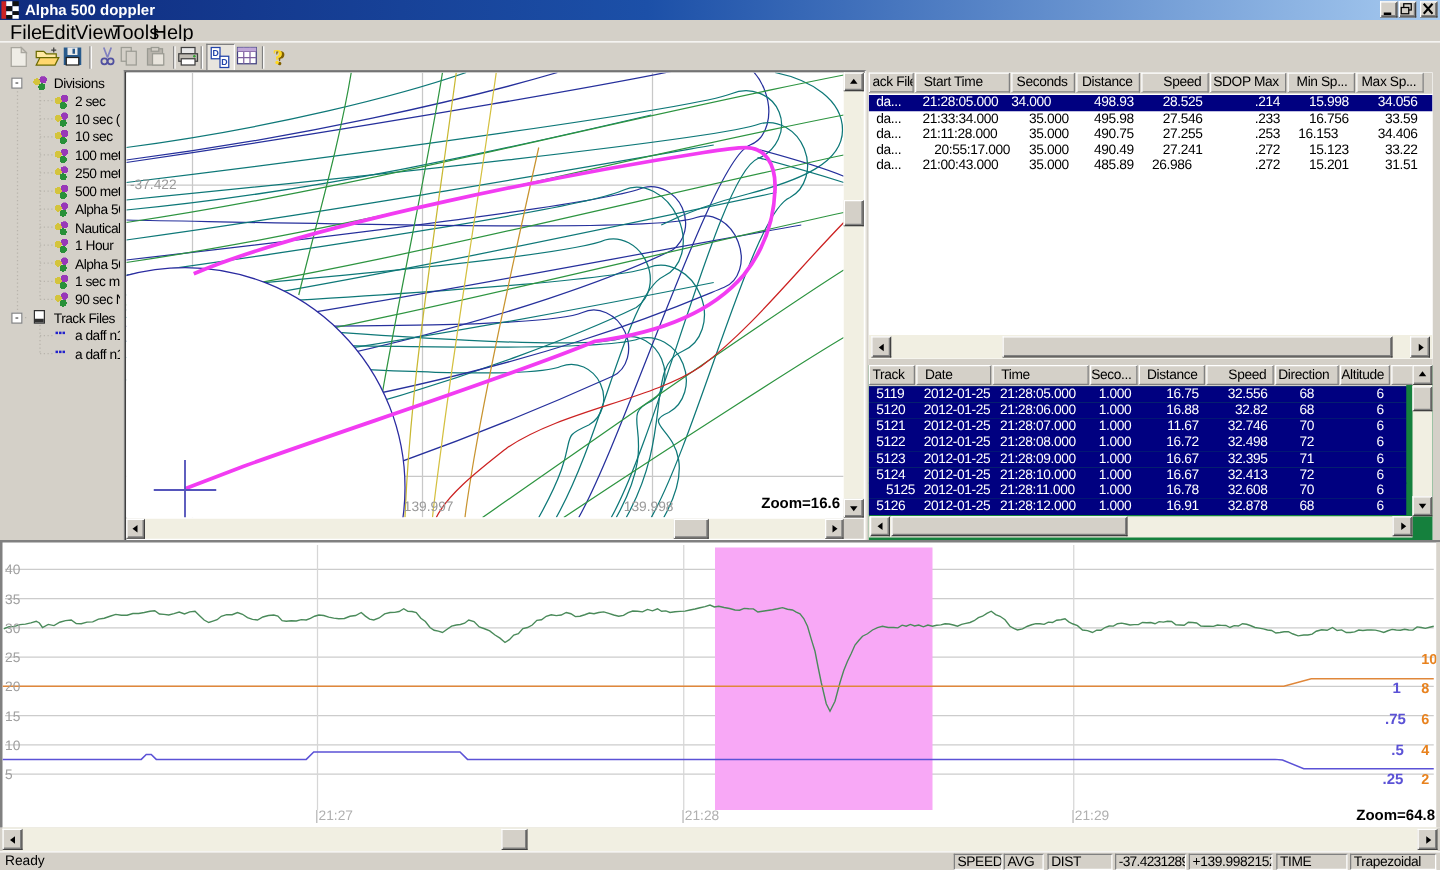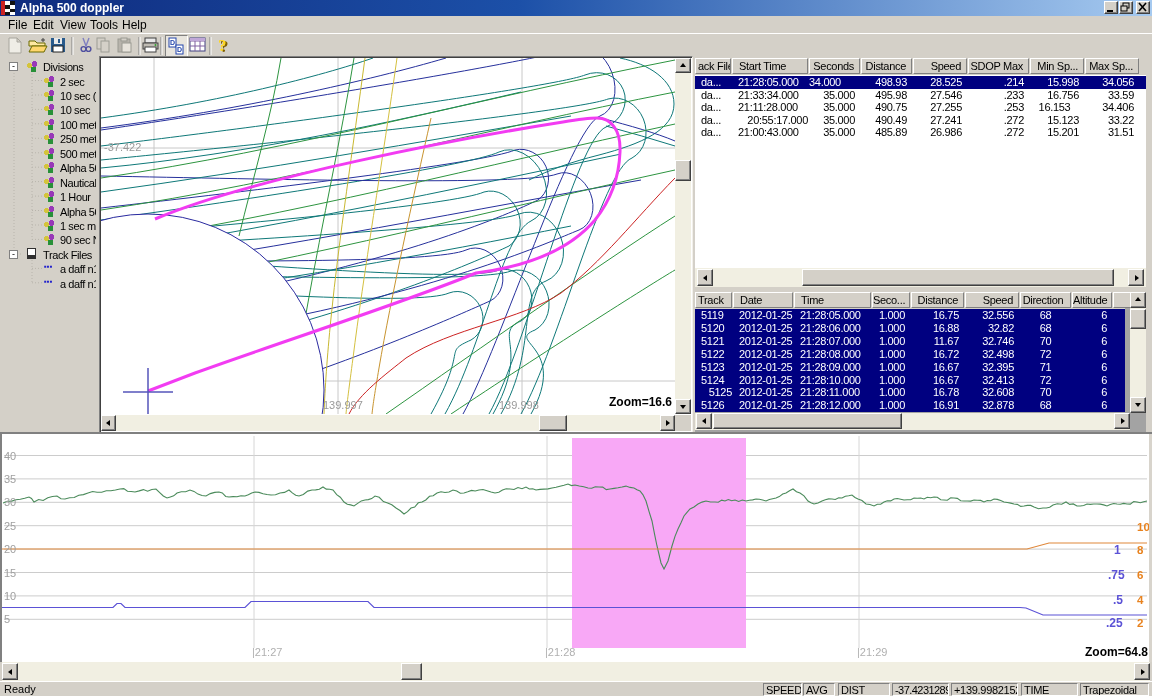--- a/index.html
+++ b/index.html
@@ -5,21 +5,21 @@
 body { background:#d4d0c8; position:relative; font-size:11px; color:#000; }
 .abs { position:absolute; }
 .sunk2 { border-top:1px solid #808080; border-left:1px solid #808080; border-right:1px solid #f2f0ea; border-bottom:1px solid #f2f0ea; box-shadow: inset 1px 1px 0 #404040; }
 
 #title { position:absolute; left:0; top:0; width:1152px; height:16px; background:linear-gradient(to right,#0f2b7e,#1c50a8 45%,#a6caf0); }
 #title .cap { position:absolute; left:20px; top:1px; color:#fff; font-weight:bold; font-size:12px; letter-spacing:0; }
 #icon { position:absolute; left:1px; top:0px; width:16px; height:16px; }
 .wbtn { position:absolute; top:1px; width:14px; height:13px; background:#d4d0c8; border-top:1px solid #fff; border-left:1px solid #fff; border-right:1px solid #404040; border-bottom:1px solid #404040; box-shadow: inset -1px -1px 0 #808080; font-size:9px; text-align:center; line-height:11px; font-weight:bold; font-family:"Liberation Mono",monospace; }
 
 #menu { position:absolute; left:0; top:16px; width:1152px; height:17px; background:#d4d0c8; }
-#menu span { position:absolute; top:2px; font-size:12px; }
+#menu span { position:absolute; top:2px; font-size:16px; }
 
 #toolbar { position:absolute; left:0; top:33px; width:1152px; height:24px; background:#d4d0c8; border-top:1px solid #fff; }
 
 #tree { position:absolute; left:2px; top:57px; width:94px; height:375px; background:#d4d0c8; overflow:hidden; }
 .ti { position:absolute; left:0; height:14px; width:94px; }
 .tl { position:absolute; top:1px; white-space:nowrap; letter-spacing:-0.4px; font-size:11px; }
 .exp { position:absolute; left:7px; top:2px; width:9px; height:9px; border:1px solid #808080; background:#fff; font-size:9px; line-height:7px; text-align:center; }
 .div-ic { position:absolute; top:1px; width:13px; height:12px; background:
    radial-gradient(circle at 3.5px 4.5px, #d4c43c 0 2.8px, #00000000 2.8px),
    radial-gradient(circle at 8.5px 2.8px, #9838b8 0 3px, #00000000 3px),
@@ -355,36 +355,36 @@
         <div class="dc" style="left:218px;width:54px;text-align:right;padding-right:5px">27.241</div>
         <div class="dc" style="left:273px;width:61px;text-align:right;padding-right:5px">.272</div>
         <div class="dc" style="left:335px;width:54px;text-align:right;padding-right:5px">15.123</div>
         <div class="dc" style="left:390px;width:54px;text-align:right;padding-right:5px">33.22</div>
       </div>
 <div class="row" style="top:68.0px;height:13px">
         <div class="dc" style="left:0px;width:36px;text-align:left;padding-left:6px">da...</div>
         <div class="dc" style="left:37px;width:76px;text-align:left;padding-left:6px">21:00:43.000</div>
         <div class="dc" style="left:114px;width:51px;text-align:right;padding-right:5px">35.000</div>
         <div class="dc" style="left:166px;width:51px;text-align:right;padding-right:5px">485.89</div>
-        <div class="dc" style="left:218px;width:54px;text-align:right;padding-right:5px">26.986</div>
+        <div class="dc" style="left:218px;width:54px;text-align:center;padding-right:5px">26.986</div>
         <div class="dc" style="left:273px;width:61px;text-align:right;padding-right:5px">.272</div>
         <div class="dc" style="left:335px;width:54px;text-align:right;padding-right:5px">15.201</div>
         <div class="dc" style="left:390px;width:54px;text-align:right;padding-right:5px">31.51</div>
       </div>
 
   <div class="abs track" style="left:0;top:210px;width:451px;height:19px">
    <div class="sbtn" style="left:2px;top:1px;width:16px;height:17px"></div>
         <div class="arr" style="left:8px;top:7px;border-top:3px solid transparent;border-bottom:3px solid transparent;border-right:4px solid #000"></div>
    <div class="thumb" style="left:107px;top:1px;width:312px;height:17px"></div>
    <div class="sbtn" style="left:433px;top:1px;width:16px;height:17px"></div>
         <div class="arr" style="left:440px;top:7px;border-top:3px solid transparent;border-bottom:3px solid transparent;border-left:4px solid #000"></div>
   </div>
  </div>
 
- <div class="abs" style="left:0;top:234px;width:451px;height:140px;background:#a3a3a3;overflow:hidden">
+ <div class="abs" style="left:0;top:234px;width:451px;height:140px;background:#15803d;overflow:hidden">
   <div class="abs" style="left:0;top:0;width:430px;height:17px;background:#d4d0c8">
         <div class="hc" style="left:0px;width:37px;text-align:left;padding-left:2px">Track</div>
 <div class="hc" style="left:38px;width:60px;text-align:left;padding-left:6px">Date</div>
 <div class="hc" style="left:99px;width:77px;text-align:left;padding-left:6px">Time</div>
 <div class="hc" style="left:177px;width:38px;text-align:right;padding-right:5px">Seco...</div>
 <div class="hc" style="left:216px;width:53px;text-align:right;padding-right:5px">Distance</div>
 <div class="hc" style="left:270px;width:54px;text-align:right;padding-right:5px">Speed</div>
 <div class="hc" style="left:325px;width:51px;text-align:center;padding-right:5px">Direction</div>
 <div class="hc" style="left:377px;width:40px;text-align:right;padding-right:5px">Altitude</div>
 <div class="hc" style="left:418px;width:18px"></div>

